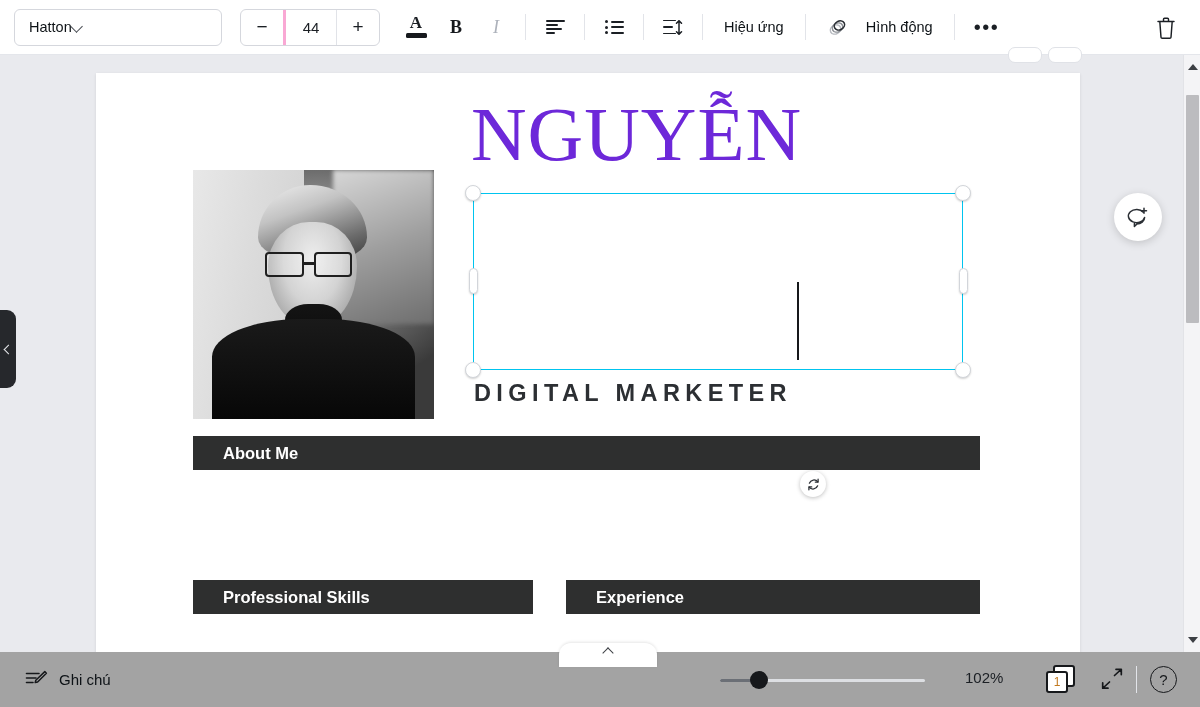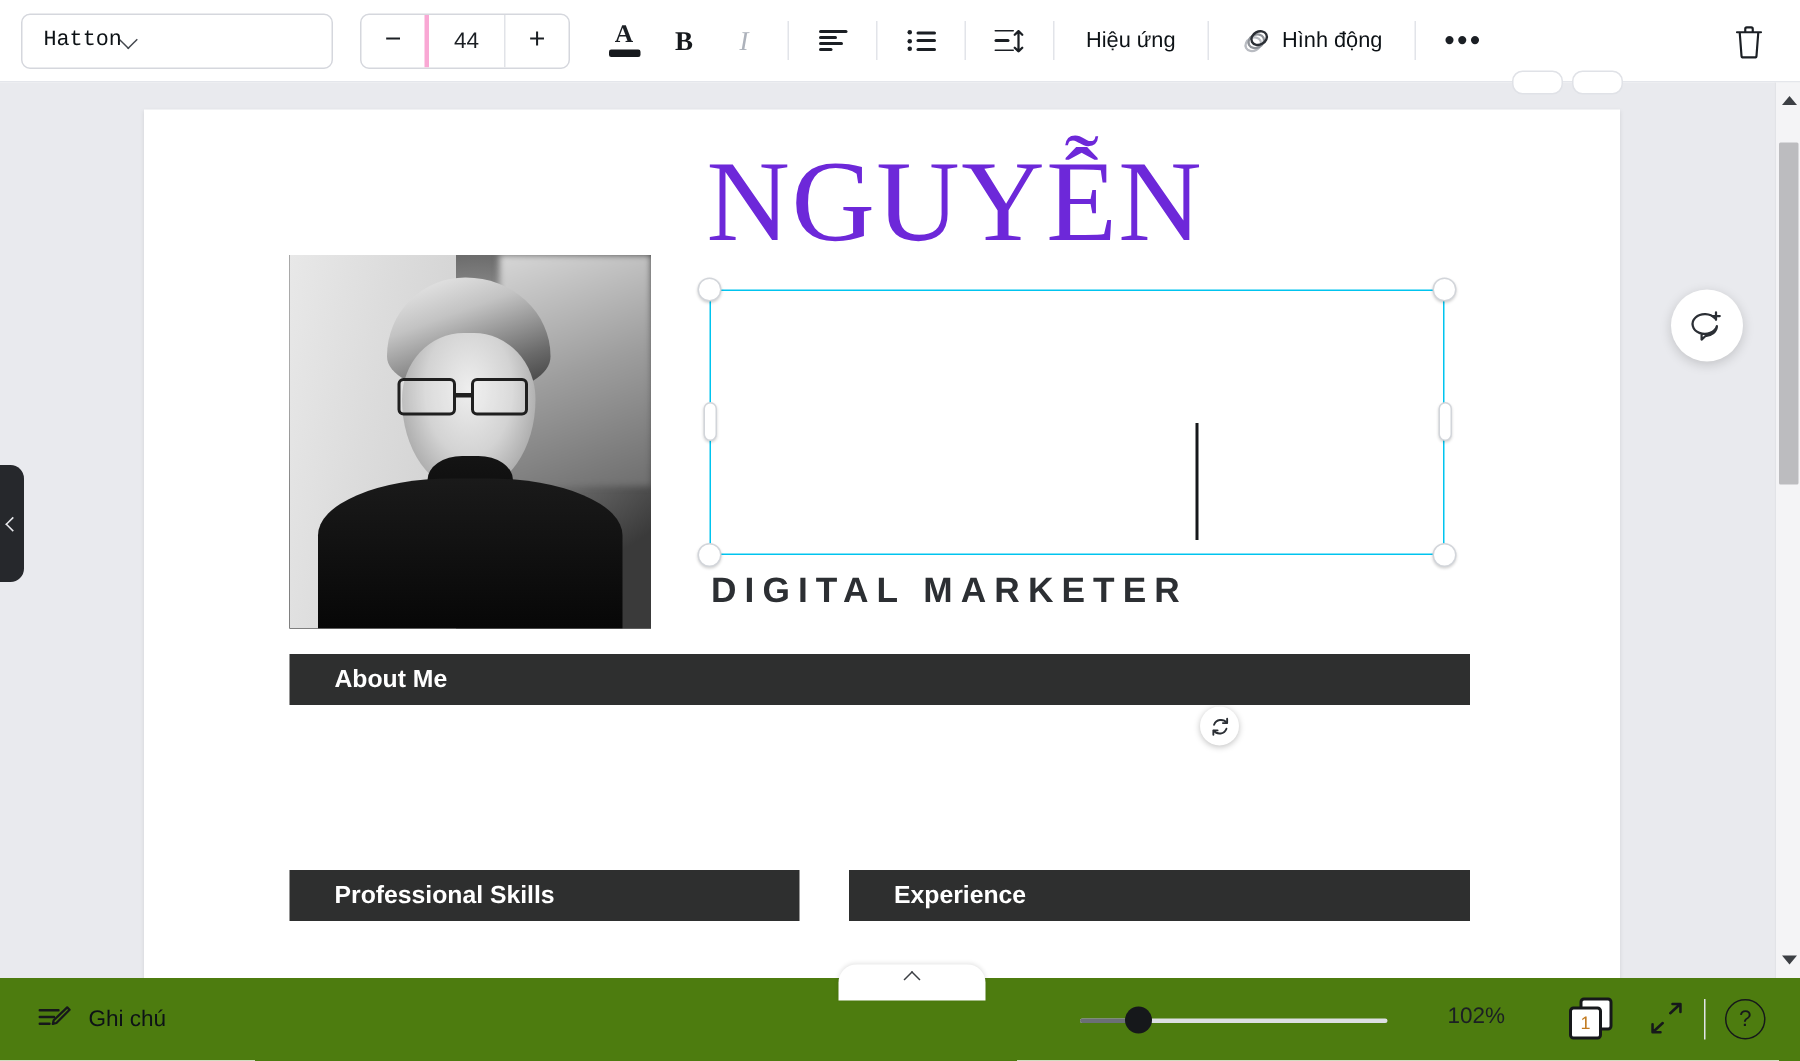--- a/index.html
+++ b/index.html
@@ -20,21 +20,21 @@
     display: flex; align-items: center;
     padding: 0 14px;
     gap: 0;
   }
   .font-select {
     width: 208px; height: 37px;
     border: 1px solid #d5d7dd; border-radius: 6px;
     display: flex; align-items: center; justify-content: flex-start;
     padding: 0 12px 0 14px;
     font-size: 14.5px; color: #0d1216;
-    cursor: pointer; background: #fff; font-family: Liberation Mono, monospace;
+    cursor: pointer; background: #fff;
   }
   .chev-d {
     width: 12px; height: 12px; position: relative; opacity: .85;
   }
   .chev-d::before {
     content: ""; position: absolute; left: 0; top: 1px;
     width: 8px; height: 8px;
     border-right: 1.6px solid #23272f; border-bottom: 1.6px solid #23272f;
     transform: rotate(45deg);
   }
@@ -267,22 +267,22 @@
     border-radius: 12px 12px 0 0;
     box-shadow: 0 -1px 3px rgba(0,0,0,.10);
     display: flex; align-items: flex-start; justify-content: center;
     padding-top: 6px; cursor: pointer; z-index: 14;
   }
   .panel-tab .cu { width:8px;height:8px;border-left:1.7px solid #3c3f44;border-top:1.7px solid #3c3f44;transform:rotate(45deg);}
 
   
   .bottombar {
     position: absolute; left: 0; top: 652px;
-    width: 1200px; height: 55px; background: #4d7c0f;
-    display: flex; align-items: center; padding: 0 16px;
+    width: 1200px; height: 55px; background: #a3a3a3;
+    display: flex; align-items: center; padding: 0 16px; text-align: center;
   }
   .notes {
     display: flex; align-items: center; gap: 11px;
     font-size: 15px; color: #0d1216; cursor: pointer;
     padding: 7px 9px; border-radius: 6px;
   }
   .zoomwrap { position: absolute; left: 720px; top: 23px; width: 205px; height: 10px; }
   .ztrack { position:absolute; left:0; top:3.5px; width:205px; height:3px; background:#dddfe3; border-radius:2px;}
   .zfill { position:absolute; left:0; top:3.5px; width:38px; height:3px; background:#6b6f76; border-radius:2px;}
   .zknob { position:absolute; left:30px; top:-4px; width:18px;height:18px;border-radius:50%;background:#16181b; cursor:pointer;}
@@ -384,21 +384,21 @@
         </svg>
       </span>
     </div>
 
     <div class="divider"></div>
 
     <div class="tb-text">Hiệu ứng</div>
 
     <div class="divider"></div>
 
-    <div class="tb-text" style="gap:7px">
+    <div class="tb-text" style="gap:18px">
       <svg width="21" height="21" viewBox="0 0 21 21">
         <ellipse cx="8.5" cy="12.5" rx="5.4" ry="4.3" transform="rotate(-28 8.5 12.5)" fill="none" stroke="#b9bcc2" stroke-width="1.5"></ellipse>
         <ellipse cx="10.5" cy="10.5" rx="5.4" ry="4.3" transform="rotate(-28 10.5 10.5)" fill="none" stroke="#8e9298" stroke-width="1.5"></ellipse>
         <ellipse cx="12.4" cy="8.4" rx="5.4" ry="4.3" transform="rotate(-28 12.4 8.4)" fill="none" stroke="#2b2f35" stroke-width="1.6"></ellipse>
       </svg>
       <span>Hình động</span>
     </div>
 
     <div class="divider"></div>
 

